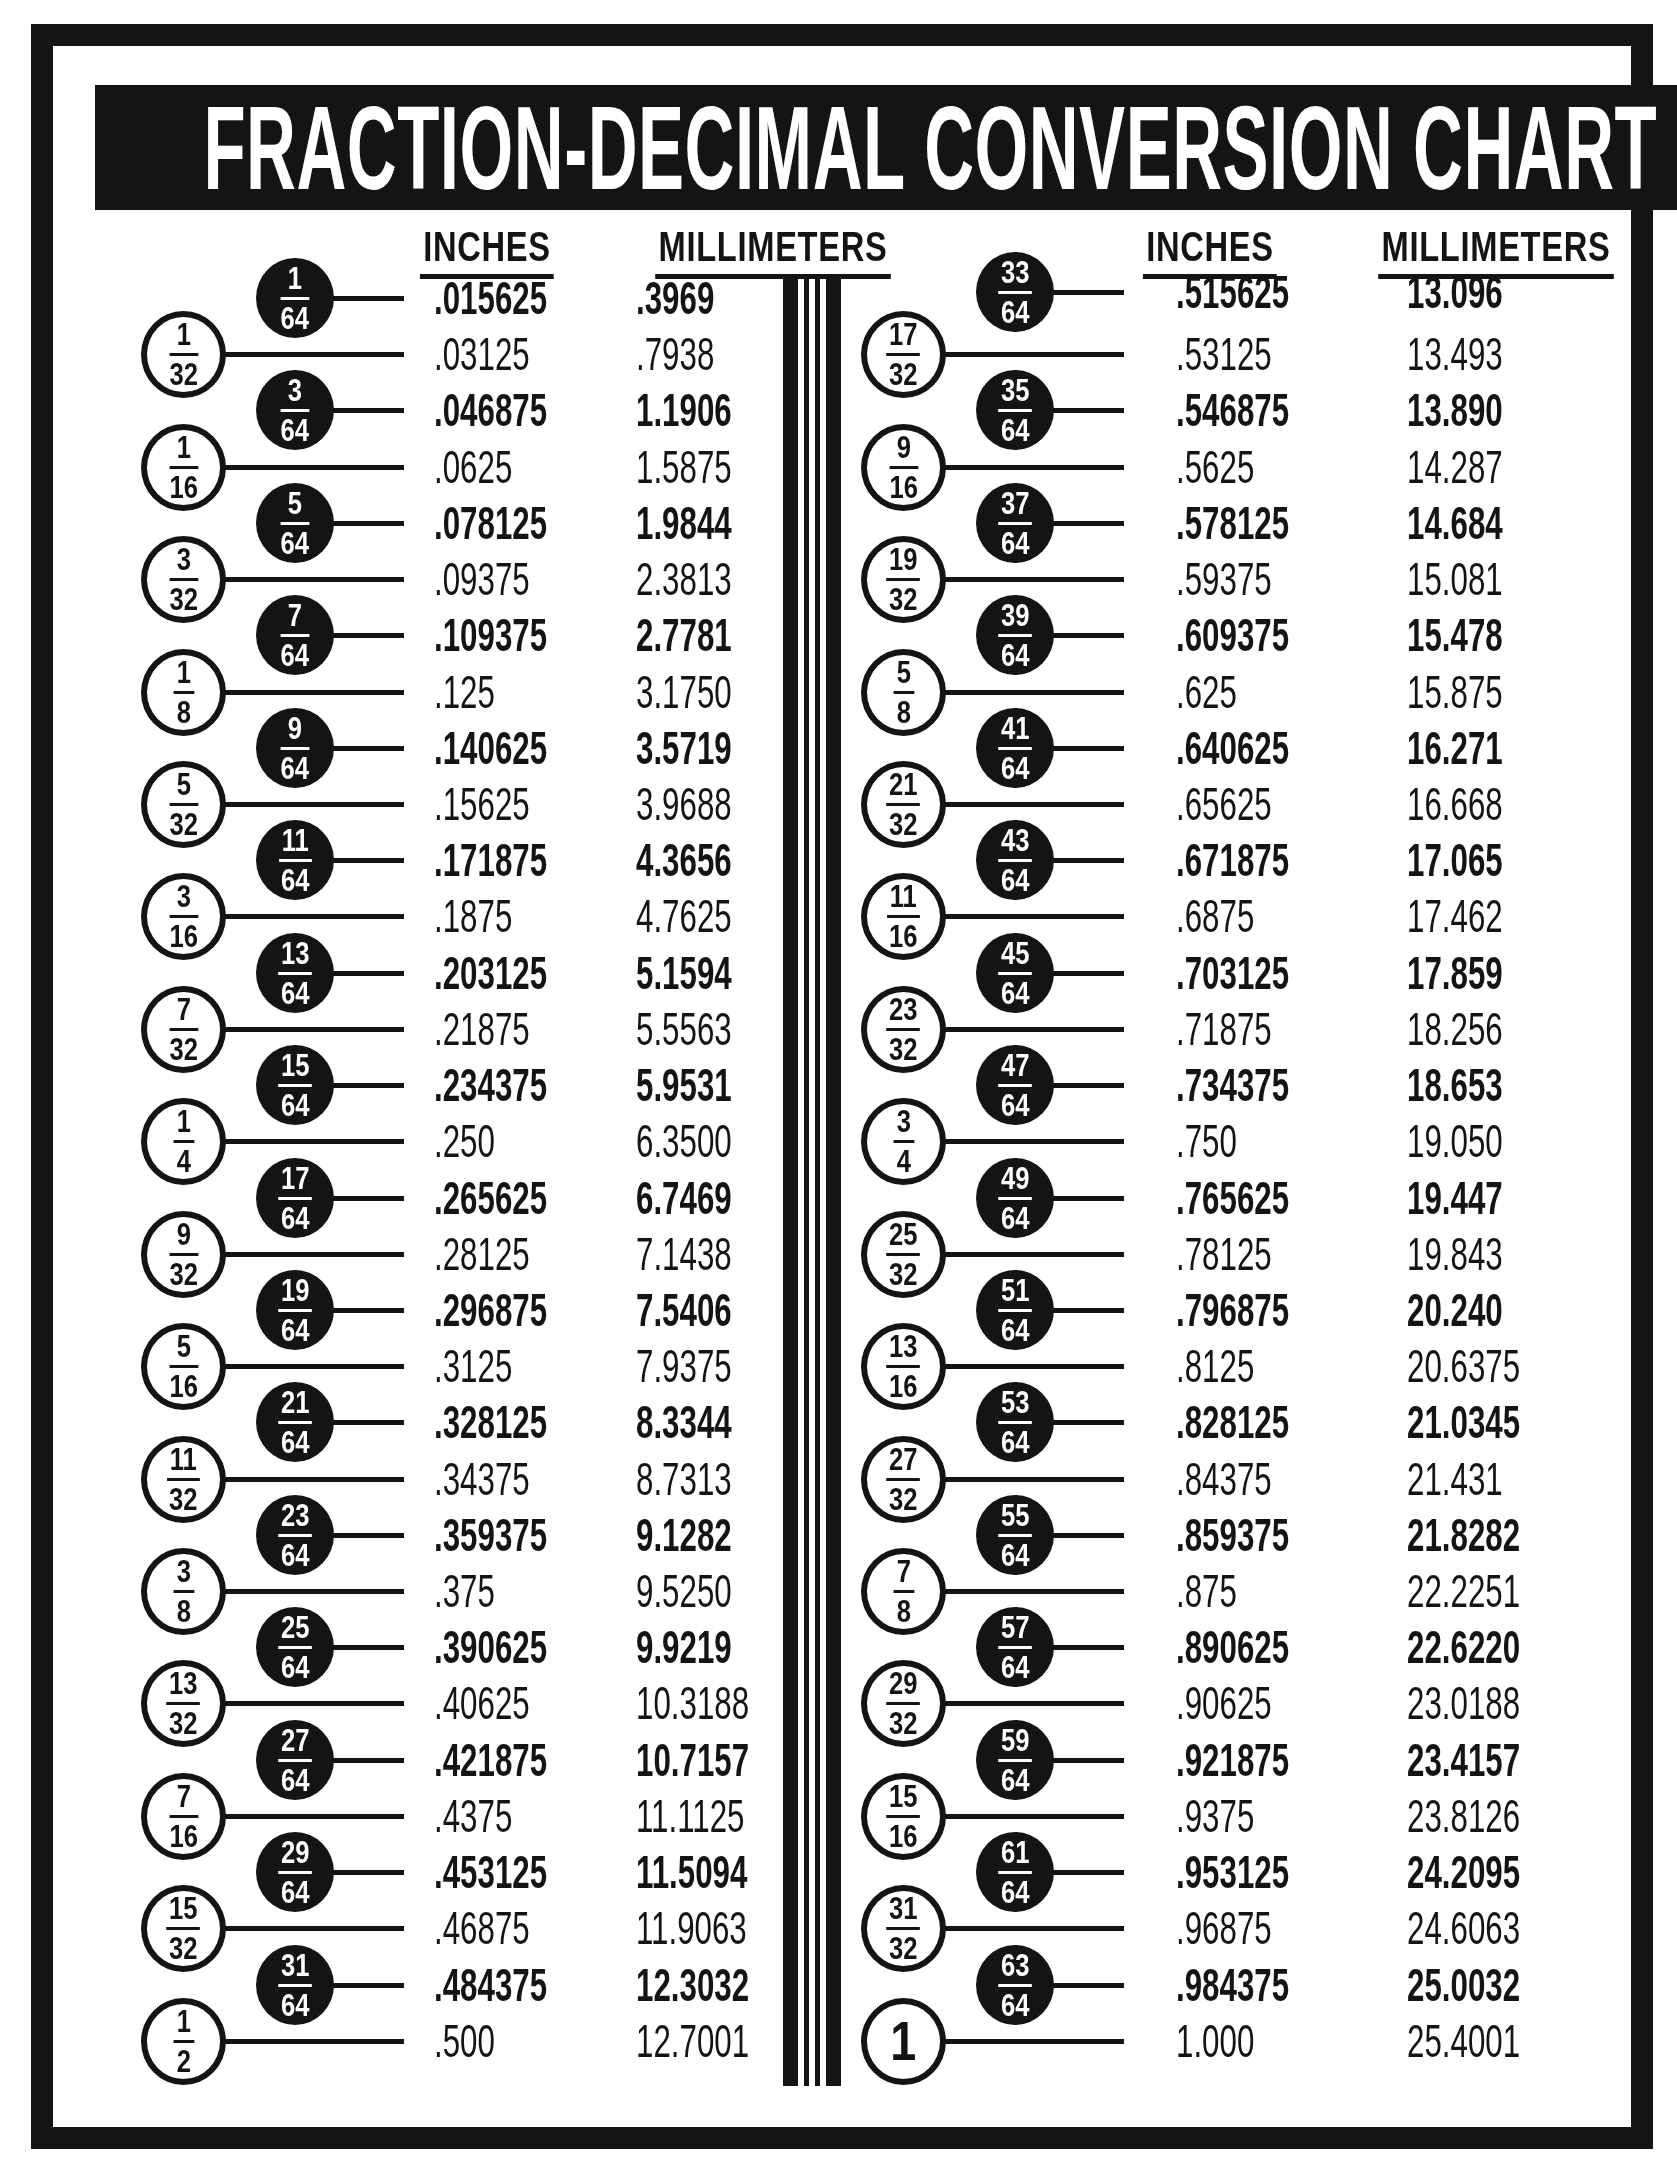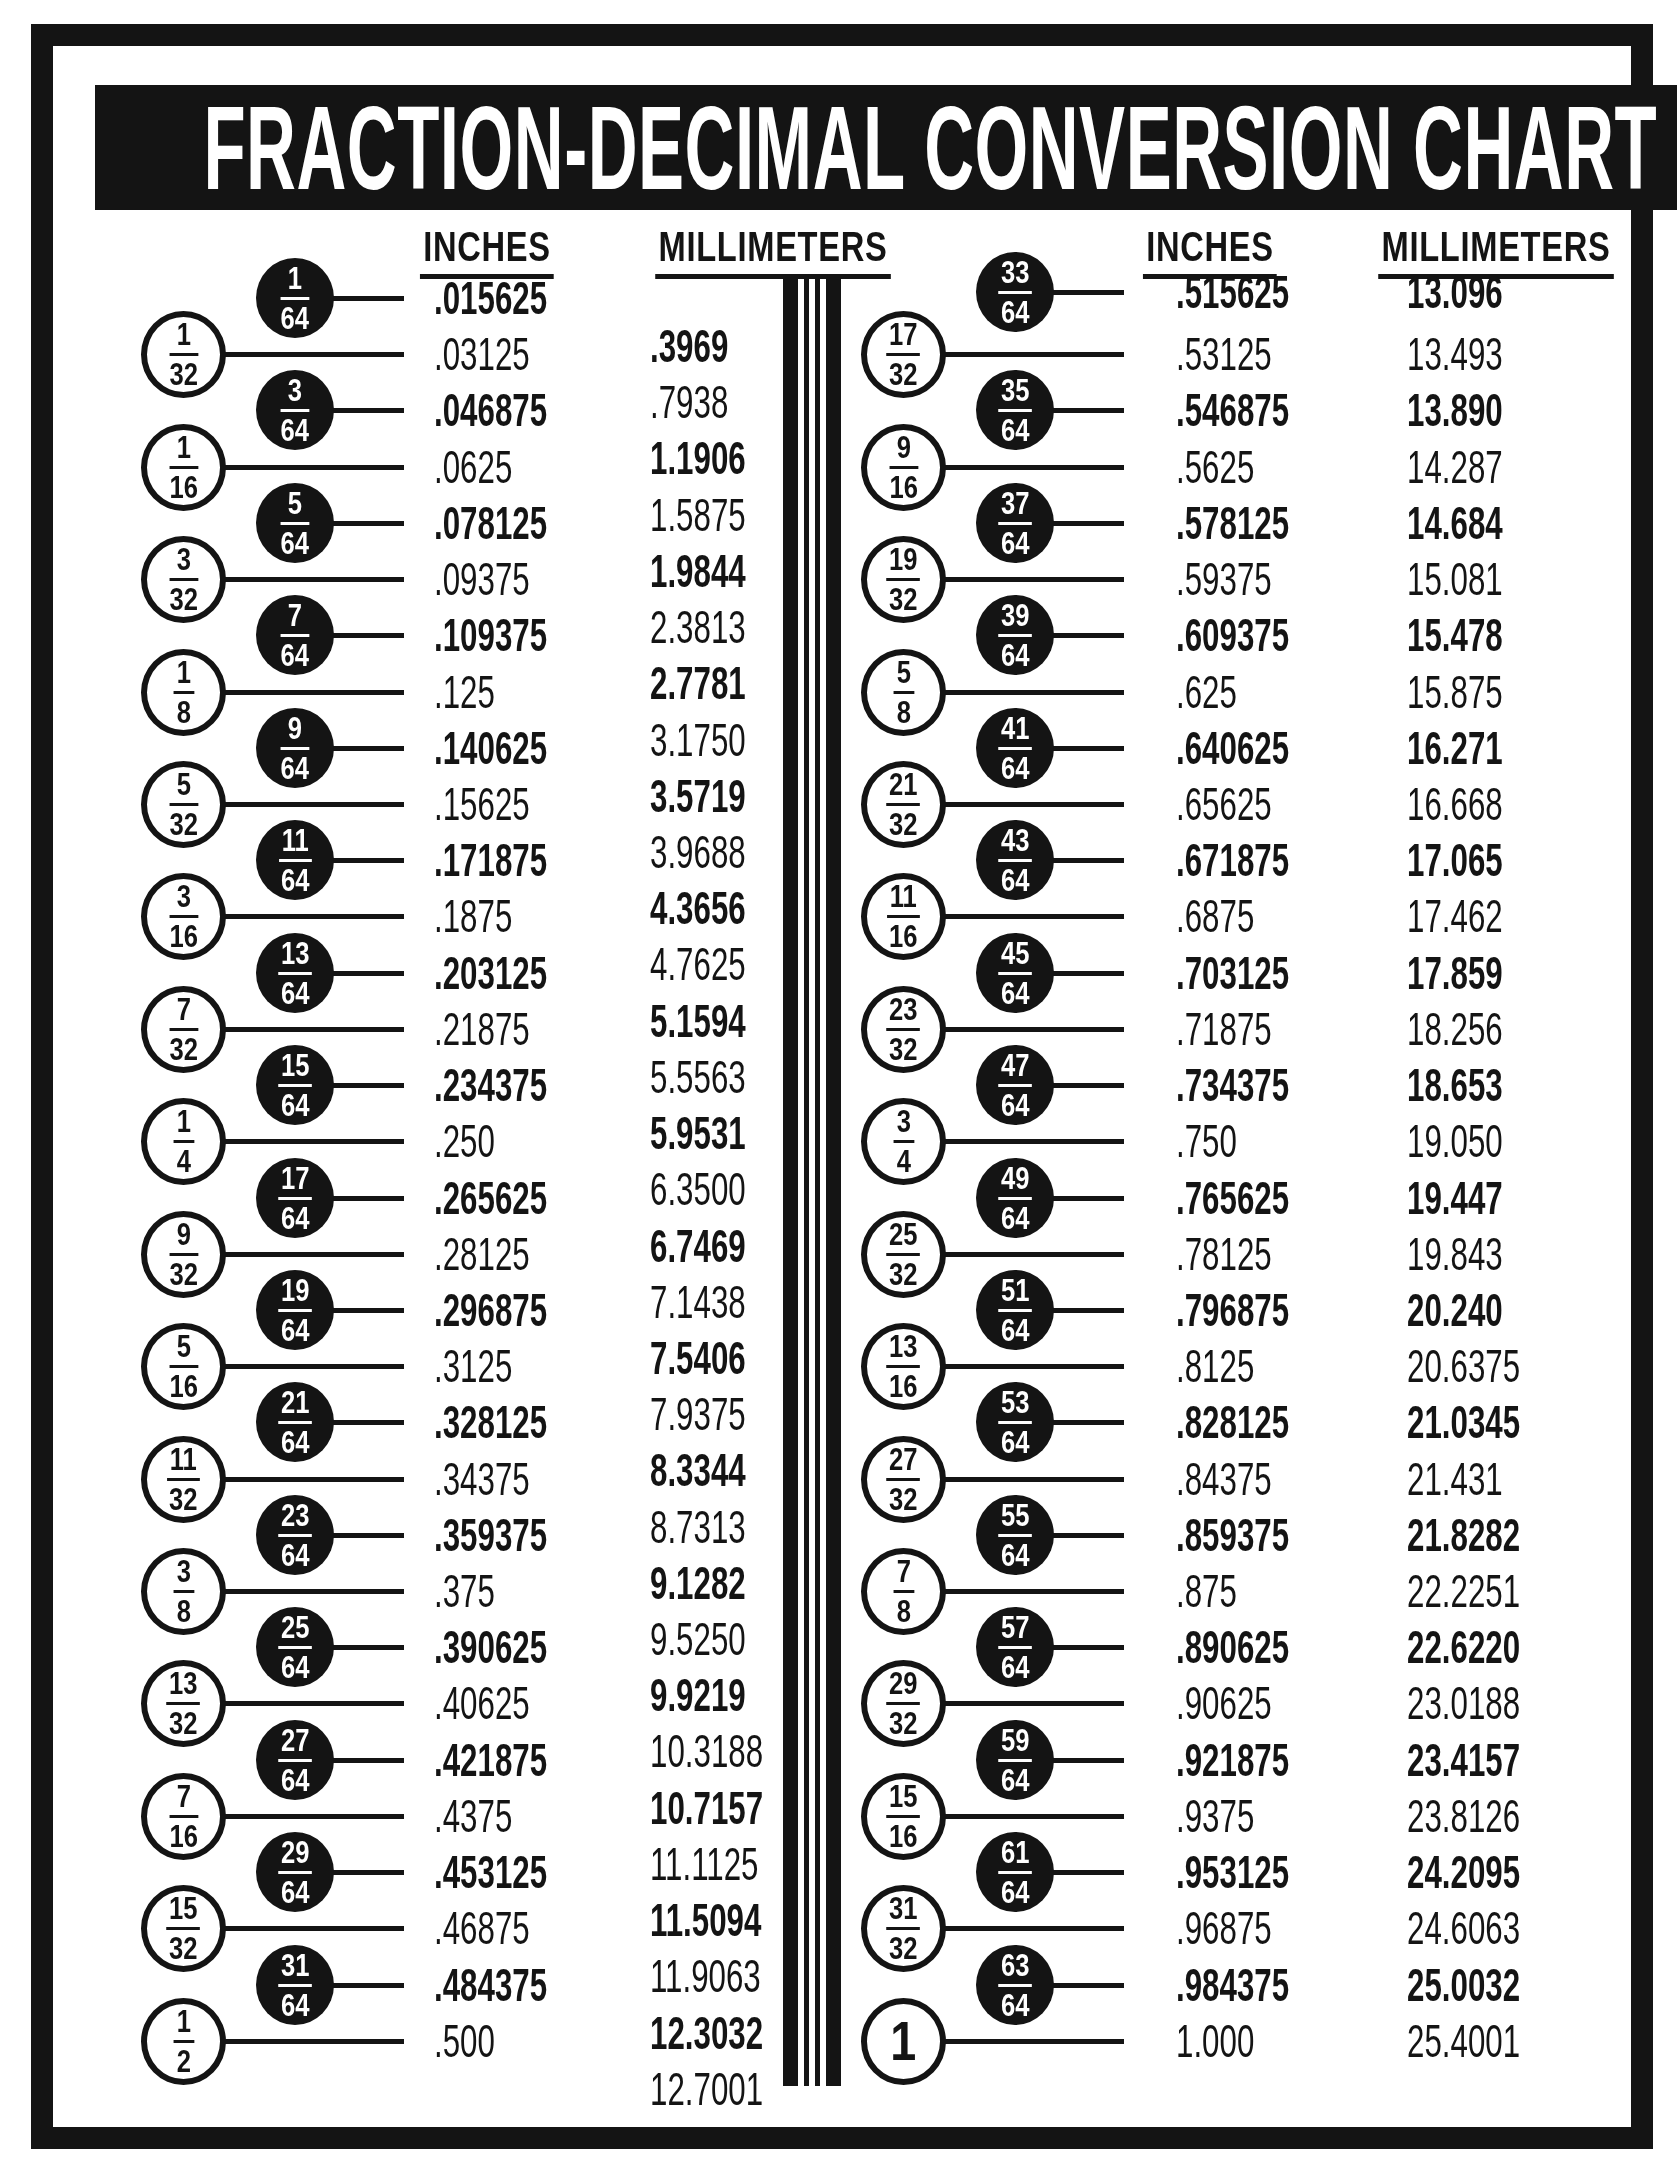--- a/index.html
+++ b/index.html
@@ -128,21 +128,21 @@
     font-weight: 400;
     white-space: nowrap;
   }
   .val .cx {
     display: inline-block;
     transform: scaleX(0.68);
     transform-origin: left center;
   }
   .bold .val { font-weight: 700; }
   .col-left  .inches { left: 434px; }
-  .col-left  .mm     { left: 650px; margin-top: 48px; }
+  .col-left  .mm     { left: 636px; }
   .col-right .inches { left: 1150px; margin-left: 26px; }
   .col-right .mm     { left: 1370px; margin-left: 37px; }
 </style>
 </head>
 <body>
 
 <div class="page">
   <div class="frame"></div>
 
   <div class="title-bar">

